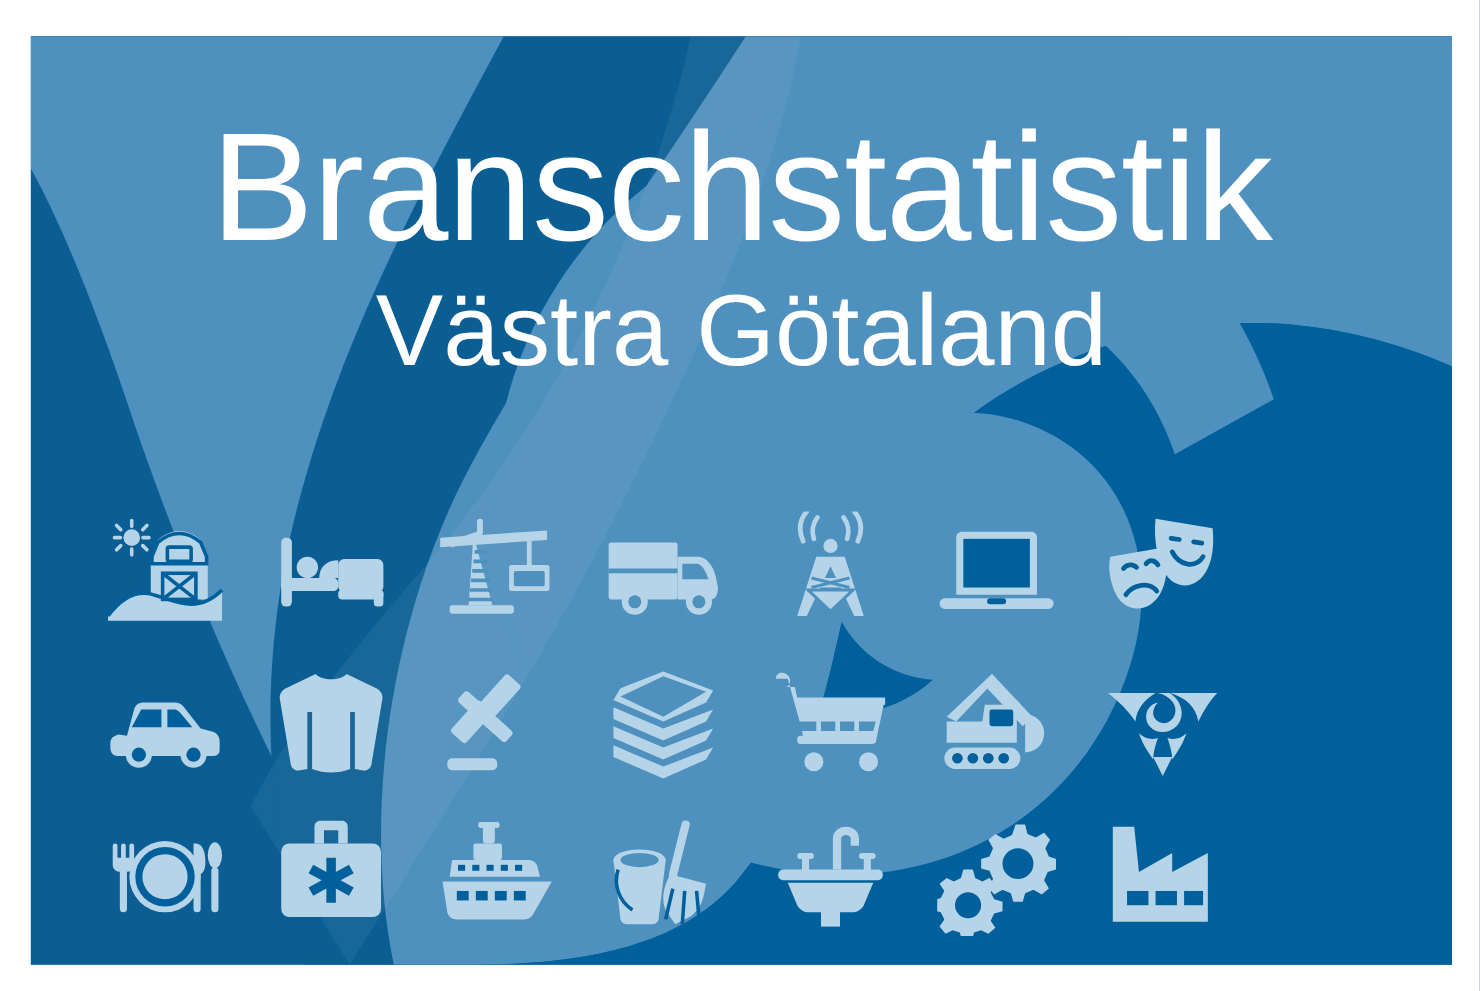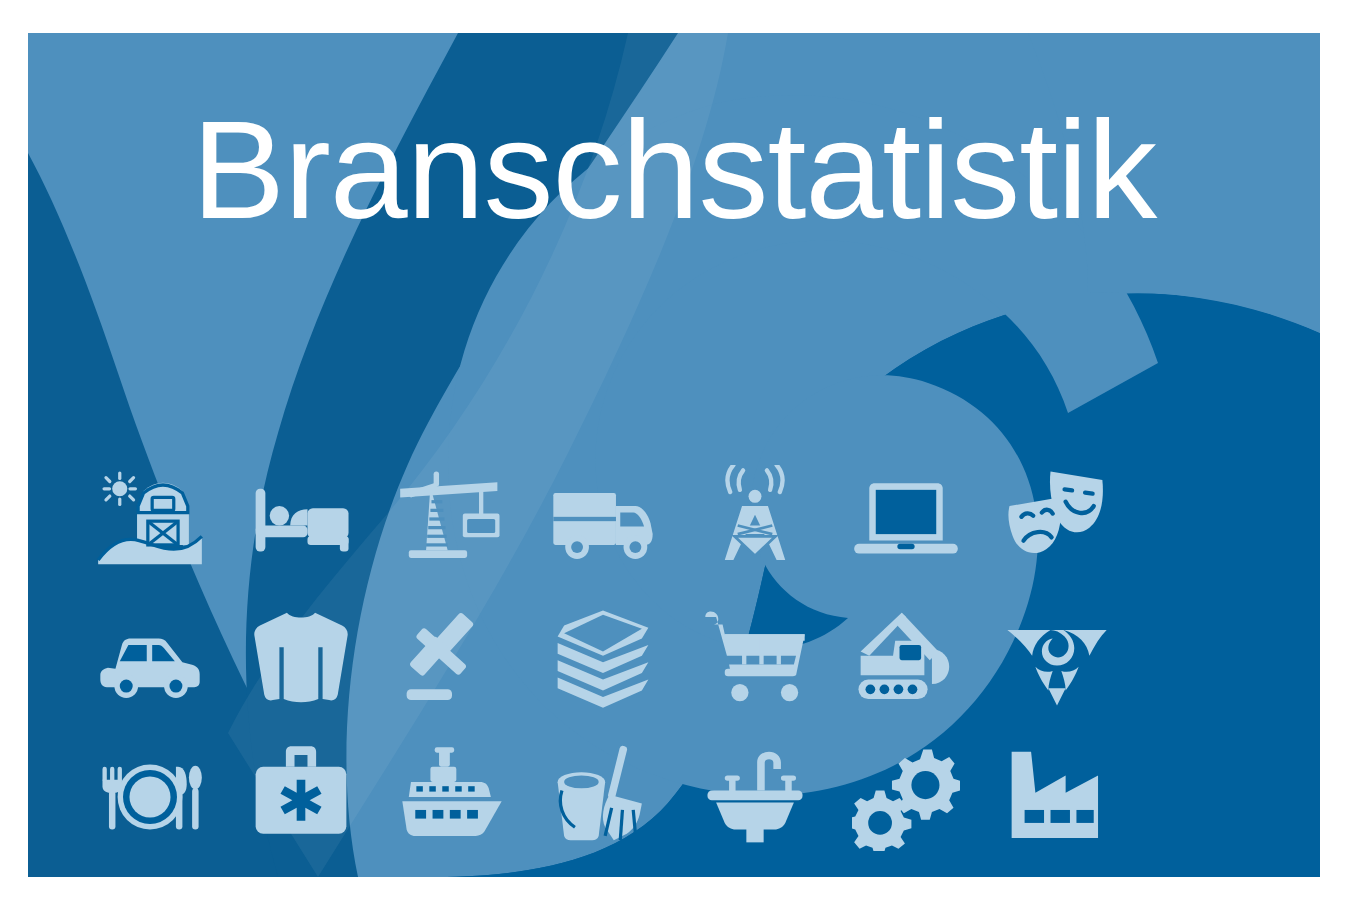--- a/index.html
+++ b/index.html
@@ -102,20 +102,21 @@
              L1130,330 C1090,210 990,110 860,75 C805,60 745,58 690,70 Z" fill="#4E90BE"></path>
 
     <path d="M1000,0 L1292,0 L1292,300 C1220,268 1140,255 1060,260 C1060,170 1030,75 1000,0 Z" fill="#4E90BE"></path>
 
     <path d="M600,0 C560,180 470,350 360,480 C300,550 240,620 200,700
              L290,844 C380,700 470,560 540,420 C620,260 680,120 700,0 Z" fill="#ffffff" opacity="0.06"></path>
   </svg>
 
   <div id="title-block">
     <h1 id="poster-title">Branschstatistik</h1>
+    <div id="poster-subtitle">Västra Götaland</div>
   </div>
 
   <div id="icon-grid">
 
     <div class="icon-cell">
       <svg viewBox="0 0 100 100">
         <g class="ic">
           <circle cx="22" cy="22" r="7"></circle>
           <rect x="20.5" y="6" width="3" height="8" rx="1.5"></rect>
           <rect x="20.5" y="30" width="3" height="8" rx="1.5"></rect>

